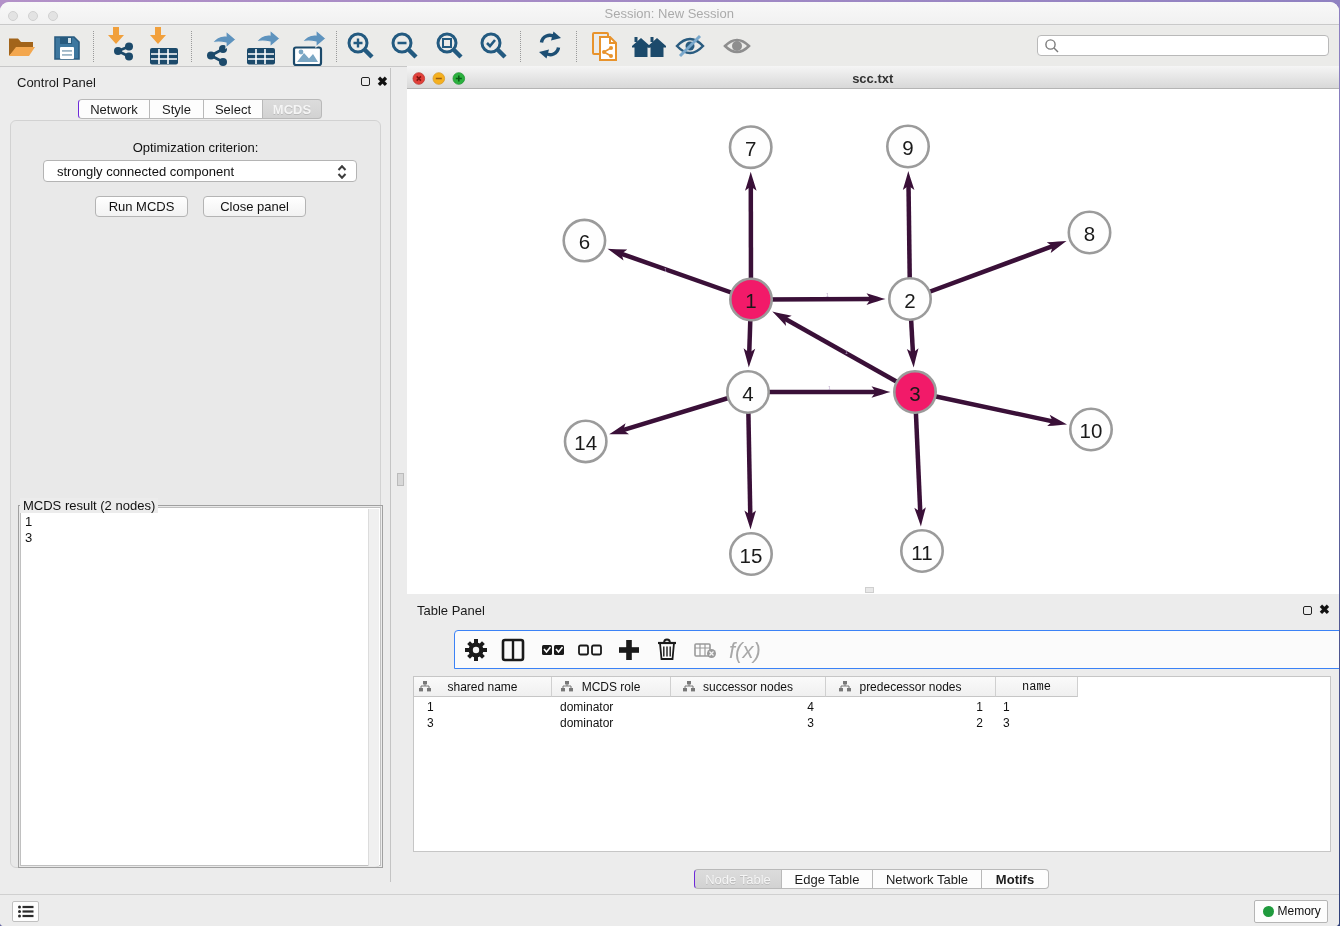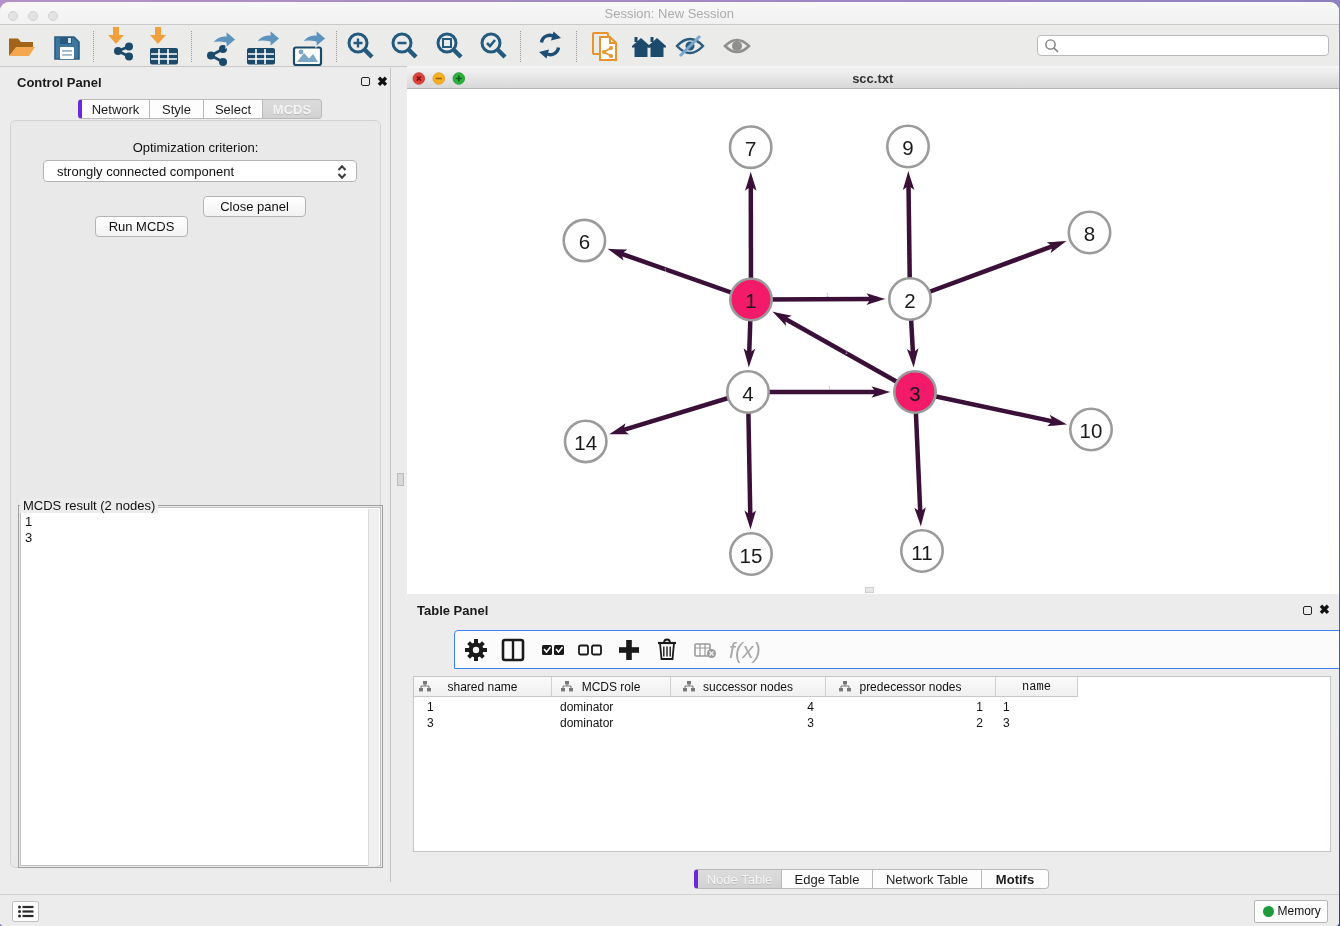--- a/index.html
+++ b/index.html
@@ -8,26 +8,26 @@
 
 #titlebar { position:absolute; left:0; top:0; width:100%; height:23px; background:linear-gradient(#f8f8f8,#f1f1f1); border-bottom:1px solid #c9c9c9; }
 .tl { position:absolute; top:9px; width:10px; height:10px; border-radius:50%; background:#e3e3e3; border:1px solid #d0d0d0; }
 #title-text { position:absolute; top:4px; width:100%; text-align:center; font-size:13px; color:#ababab; }
 
 #toolbar { position:absolute; left:0; top:24px; width:100%; height:41px; background:#ebebe9; border-bottom:1px solid #c8c8c8; }
 .sep { position:absolute; top:5px; height:31px; width:0; border-left:1px dotted #9a9a9a; }
 #searchbox { position:absolute; left:1037px; top:9px; width:292px; height:21px; background:#fff; border:1px solid #b9b9b9; border-radius:4px; }
 
 #cp { position:absolute; left:0; top:66px; width:391px; height:814px; background:#ececec; border-right:1px solid #c4c4c4; }
-.panel-title { font-size:13px; color:#1a1a1a;font-weight:bold; }
+.panel-title { font-size:13px; color:#1a1a1a; }
 .float-ic { width:9px; height:9px; border:1.5px solid #222; border-radius:2px; display:inline-block; }
 .close-x { font-size:13px; color:#111; font-weight:bold; }
 .tabs { position:absolute; display:flex; height:20px; }
 .tab { font-size:13px; color:#1c1c1c; background:#fdfdfd; border:1px solid #b9b9b9; border-left:none; padding:2px 0 0 0; text-align:center; }
-.tab.first { border-left:4px solid #6d28d9; border-radius:4px 0 0 4px; }
+.tab.first { border-left:1px solid #6d28d9; border-radius:4px 0 0 4px; }
 .tab.last { border-radius:0 4px 4px 0;font-weight:bold; }
 .tab.sel { background:linear-gradient(#dcdcdc,#d2d2d2); color:#f5f5f5; text-shadow:0 1px 0 #bbb; }
 #cp-inner { position:absolute; left:10px; top:52px; width:371px; height:748px; background:#e9e9e9; border:1px solid #d2d2d2; border-radius:6px; }
 .btn { position:absolute; height:21px; background:linear-gradient(#ffffff,#f2f2f2); border:1px solid #b4b4b4; border-radius:4px; font-size:13px; color:#111; text-align:center; padding-top:2px; }
 #dropdown { position:absolute; left:43px; top:92px; width:314px; height:22px; background:#fff; border:1px solid #b4b4b4; border-radius:4px; font-size:13px; color:#111; padding:3px 0 0 13px; }
 #fieldset { position:absolute; left:18px; top:437px; width:365px; height:363px; border:1px solid #a0a0a0; }
 #fieldset .white { position:absolute; left:1px; top:1px; right:1px; bottom:1px; background:#fff; border:1px solid #c0c0c0; }
 #legend { position:absolute; left:20px; top:430px; background:#ececec; font-size:13px; color:#111; padding:0 3px; }
 
 #nw { position:absolute; left:407px; top:64px; width:931.5px; height:528px; background:#fff; }
@@ -184,21 +184,21 @@
       <div class="tab" style="width:59px;">Select</div>
       <div class="tab last sel" style="width:59px;">MCDS</div>
     </div>
     <div id="cp-inner"></div>
     <div style="position:absolute;left:0;top:72px;width:391px;text-align:center;font-size:13px;color:#111;">Optimization criterion:</div>
     <div id="dropdown">strongly connected component
       <svg style="position:absolute;right:9px;top:4px;" width="10" height="14" viewBox="0 0 10 14">
           <path d="M1.5,5 L5,1.2 L8.5,5 M1.5,9 L5,12.8 L8.5,9" fill="none" stroke="#3d3d3d" stroke-width="2"></path>
         </svg>
     </div>
-    <div class="btn" style="left:95px;top:128px;width:93px;margin-top:20px;">Run MCDS</div>
+    <div class="btn" style="left:95px;top:128px;width:93px;">Run MCDS</div>
     <div class="btn" style="left:203px;top:128px;width:103px;">Close panel</div>
     <div id="fieldset">
         <div class="white">
        <div style="position:absolute;left:4px;top:6px;font-size:13px;color:#111;line-height:16px;">1<br>3</div>
        <div style="position:absolute;right:1px;top:1px;width:11px;height:100%;background:#f0f0f0;border-left:1px solid #dcdcdc;"></div>
     </div>
       </div>
     <div id="legend">MCDS result (2 nodes)</div>
   </div>
 

